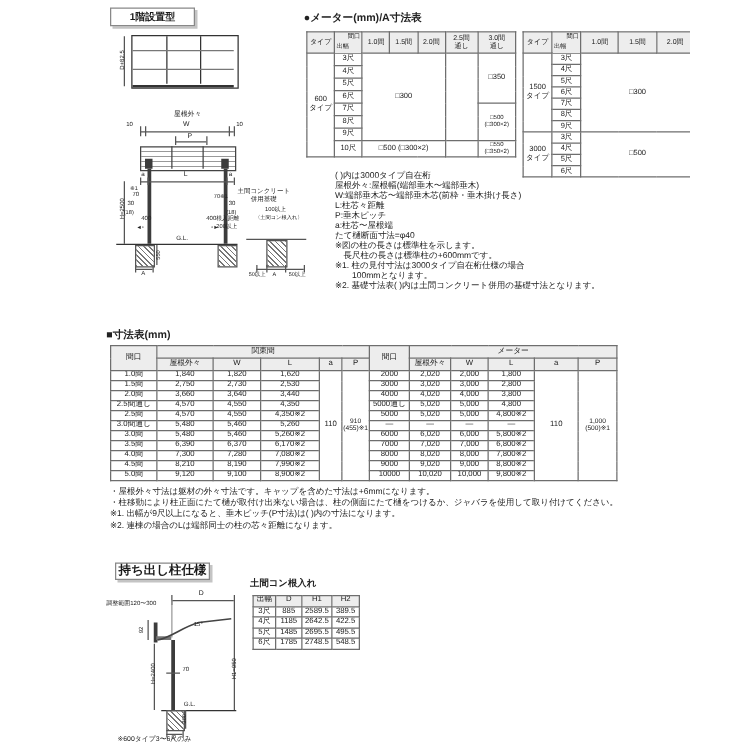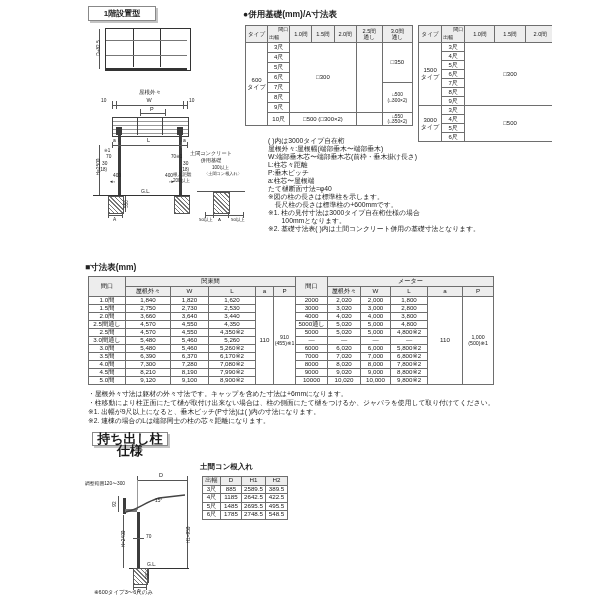--- a/index.html
+++ b/index.html
@@ -126,21 +126,21 @@
     <div class="hl" style="left:120px;top:127px;width:38px"></div>
     <div class="vl" style="left:120px;top:124px;height:6px"></div>
     <div class="vl" style="left:128px;top:124px;height:6px"></div>
     <div class="vl" style="left:143px;top:124px;height:6px"></div>
     <div class="vl" style="left:158px;top:124px;height:6px"></div>
     <div class="lbl" style="left:114px;top:129px;font-size:4.4px">50以上</div>
     <div class="lbl" style="left:133px;top:129px;font-size:4.4px">A</div>
     <div class="lbl" style="left:146px;top:129px;font-size:4.4px">50以上</div>
   </div>
 
-  <div class="lbl b" style="left:243px;top:11px;font-size:8.5px">●併用基礎(mm)/A寸法表</div>
+  <div class="lbl b" style="left:243px;top:11px;font-size:8.5px">●メーター(mm)/A寸法表</div>
 
   <table class="ftab abs" style="left:245px;top:25px;width:168px">
     <colgroup>
         <col style="width:22px">
         <col style="width:22px">
         <col style="width:22px">
         <col style="width:22px">
         <col style="width:22px">
         <col style="width:26px">
         <col style="width:30px">
@@ -433,21 +433,21 @@
   </tbody>
     </table>
 
   <div class="abs" style="left:88px;top:389px;width:505px">
     <div class="noteline2">・屋根外々寸法は躯材の外々寸法です。キャップを含めた寸法は+6mmになります。</div>
     <div class="noteline2">・柱移動により柱正面にたて樋が取付け出来ない場合は、柱の側面にたて樋をつけるか、ジャバラを使用して取り付けてください。</div>
     <div class="noteline2">※1. 出幅が9尺以上になると、垂木ピッチ(P寸法)は( )内の寸法になります。</div>
     <div class="noteline2">※2. 連棟の場合のLは端部同士の柱の芯々距離になります。</div>
   </div>
 
-  <div class="boxlbl" style="left:92px;top:432px;width:74px;height:12px;font-size:13px;line-height:12px">持ち出し柱仕様</div>
+  <div class="boxlbl" style="left:92px;top:450px;width:74px;height:12px;font-size:10px;line-height:12px">持ち出し柱仕様</div>
 
   <div class="abs" style="left:85px;top:468px;width:120px;height:132px">
     <div class="lbl" style="left:0;top:13px;font-size:4.8px">調整範囲120〜300</div>
     <div class="hl" style="left:52px;top:12px;width:50px"></div>
     <div class="vl" style="left:52px;top:8px;height:8px"></div>
     <div class="vl" style="left:102px;top:8px;height:8px"></div>
     <div class="lbl" style="left:74px;top:4px">D</div>
     <div class="vl" style="left:52px;top:12px;height:30px;border-color:#999"></div>
     <div class="vl" style="left:102px;top:16px;height:84px"></div>
     <div class="lbl rot c" style="left:90px;top:64px;width:28px;font-size:4.8px">H1=950</div>

